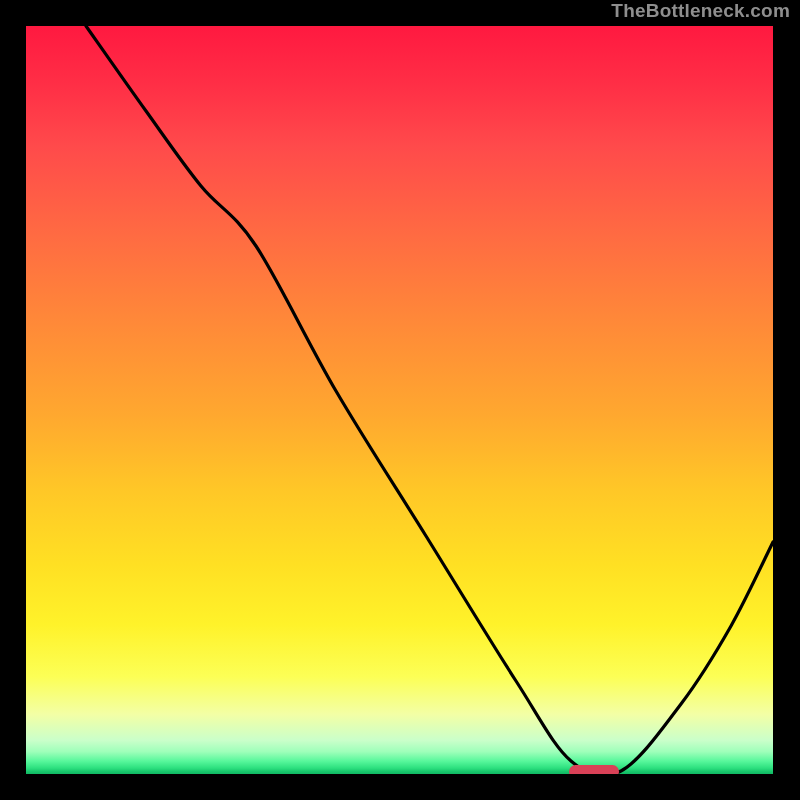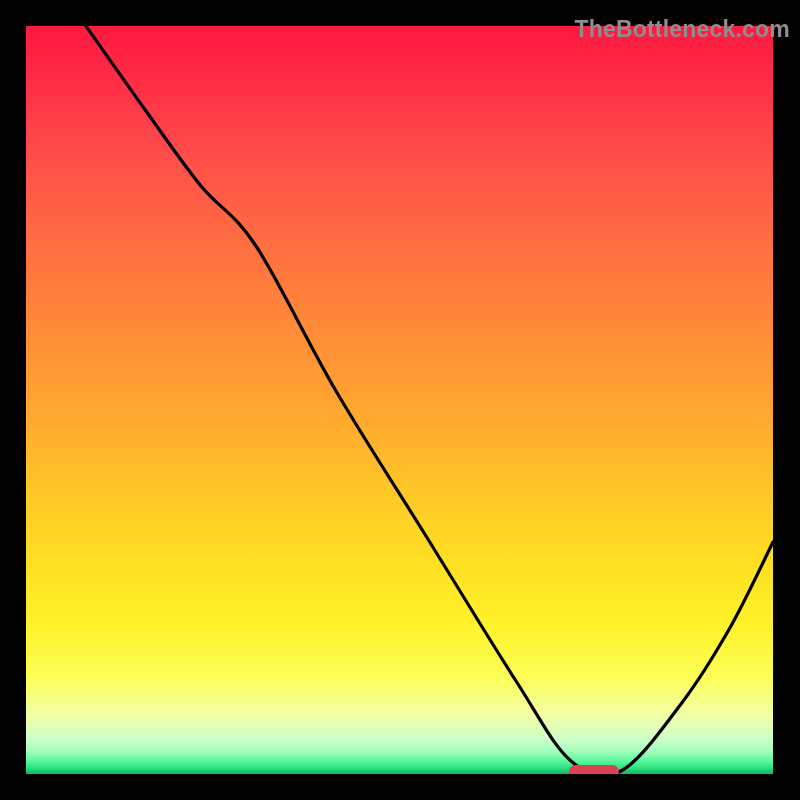--- a/index.html
+++ b/index.html
@@ -12,24 +12,24 @@
     font-family: Arial, Helvetica, sans-serif;
   }
   .container {
     position: relative;
     width: 800px;
     height: 800px;
     background: #000;
   }
   .watermark {
     position: absolute;
-    top: 16px;
+    top: 0;
     right: 10px;
     color: #8e8e8e;
-    font-size: 23px;
+    font-size: 19px;
     font-weight: 600;
     letter-spacing: 0.2px;
     z-index: 10;
   }
   .plot {
     position: absolute;
     left: 26px;
     top: 26px;
     width: 747px;
     height: 748px;

